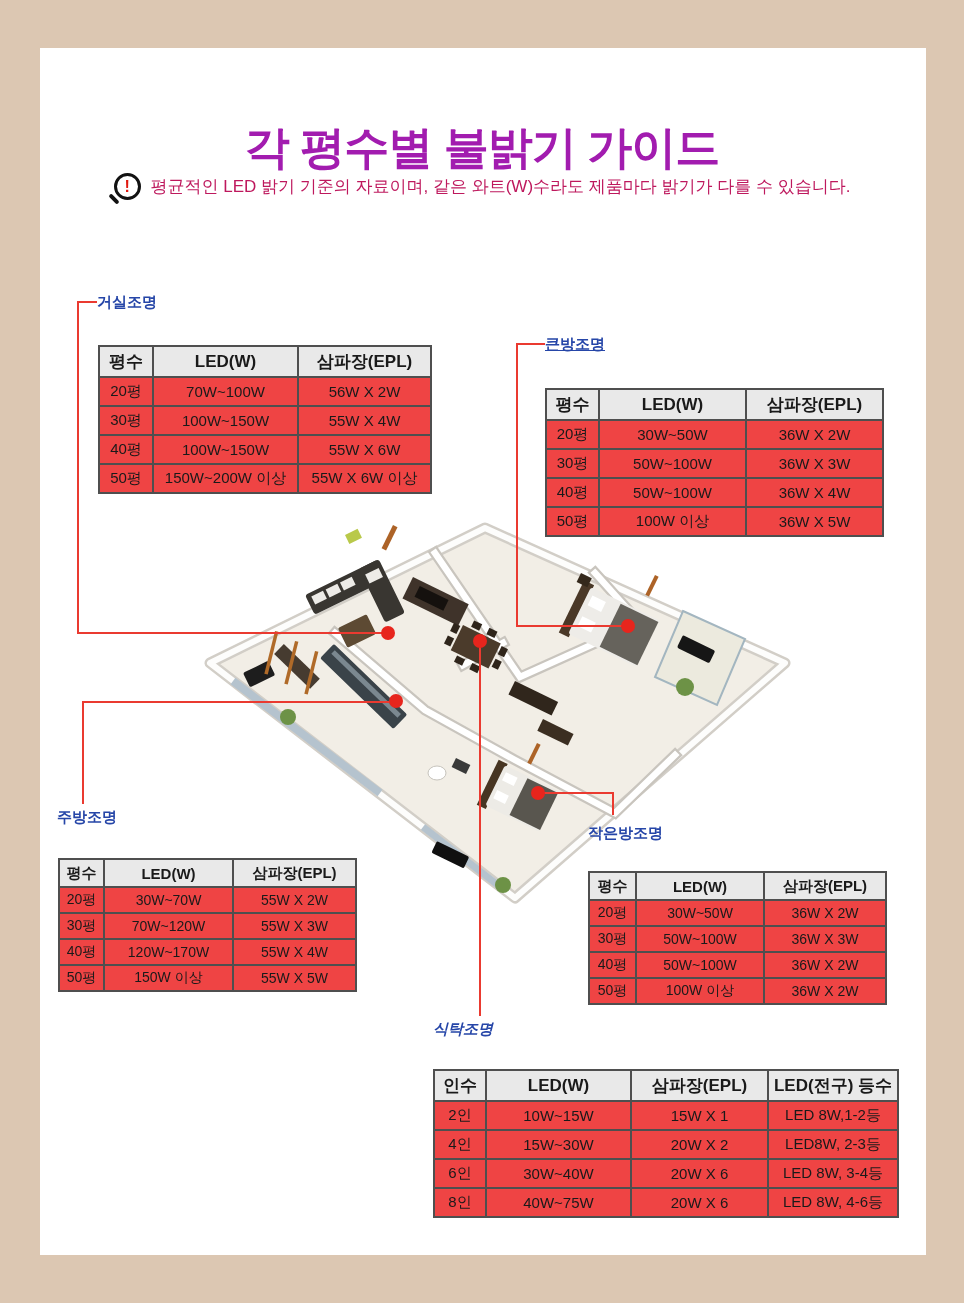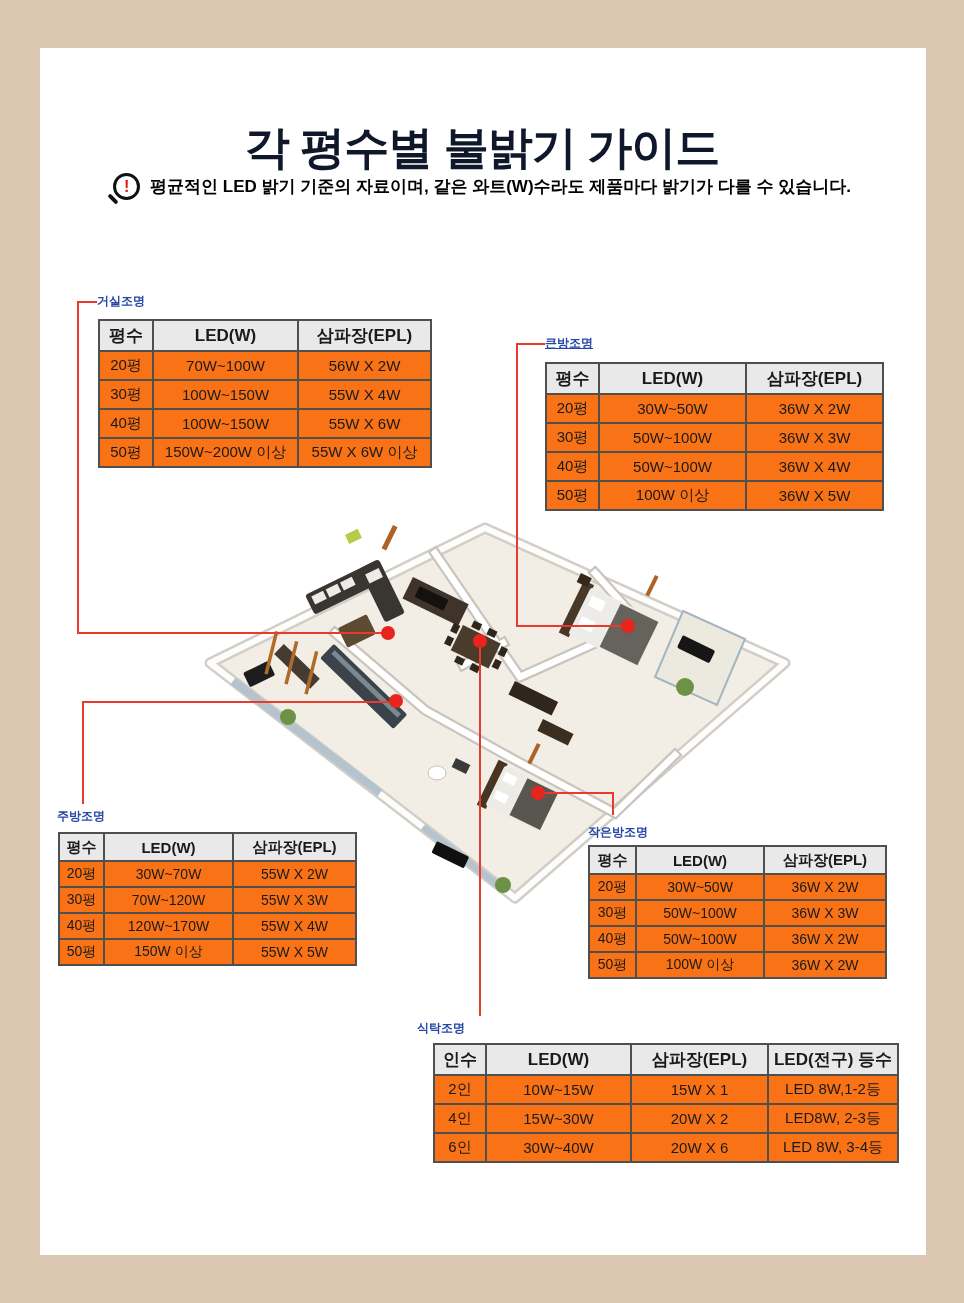--- a/index.html
+++ b/index.html
@@ -5,48 +5,48 @@
   html,body { margin:0; padding:0; background:#dcc7b2; }
   .page {
     position:relative; width:964px; height:1303px;
     background:#dcc7b2; overflow:hidden;
     font-family:"Liberation Sans", sans-serif;
   }
   .content-bg { position:absolute; left:40px; top:48px; width:886px; height:1207px; background:#ffffff; z-index:0; }
 
   .title {
     position:absolute; left:0; right:0; top:88px; z-index:6;
-    text-align:center; font-size:45px; font-weight:900; color:#0f172a; letter-spacing:-1px;
+    text-align:center; font-size:45px; font-weight:900; color:#a21caf; letter-spacing:-1px;
   }
   .notice {
     position:absolute; left:0; right:0; top:173px; z-index:6;
     display:flex; justify-content:center; align-items:center; gap:10px;
   }
   .mag {
     position:relative; width:21px; height:21px; border:3px solid #121212; border-radius:50%;
     display:flex; align-items:center; justify-content:center; flex:0 0 auto;
   }
   .mag::after {
     content:""; position:absolute; width:12px; height:4px; background:#121212;
     left:-9px; bottom:-4px; transform:rotate(45deg); border-radius:2px;
   }
   .mag .ex { color:#e0180f; font-weight:900; font-size:16px; line-height:1; }
-  .notice-text { font-size:17px; color:#000000;font-weight:bold; }
+  .notice-text { font-size:17px; color:#be185d; }
 
   .floorplan { position:absolute; left:185px; top:515px; width:610px; height:395px; z-index:1; }
 
   .hline, .vline { position:absolute; background:#ea3a30; z-index:2; }
   .hline { height:2px; }
   .vline { width:2px; }
   .dot { position:absolute; width:14px; height:14px; border-radius:50%; background:#e7251d; z-index:3; }
 
-  .tlabel { position:absolute; z-index:6; font-size:12px; font-weight:bold; color:#2646a8; }
+  .tlabel { position:absolute; z-index:6; font-size:15px; font-weight:bold; color:#2646a8; }
 
   .tblock { position:absolute; z-index:5; }
-  .tblock table { border-collapse:collapse; background:#f97316; table-layout:fixed; }
+  .tblock table { border-collapse:collapse; background:#ef4444; table-layout:fixed;margin-top:26px; }
   .tblock th, .tblock td {
     border:2px solid #4f4f4f; text-align:center; vertical-align:middle;
     color:#1a1a1a; padding:0; overflow:hidden; white-space:nowrap;
   }
   .tblock th { background:#e9e9e9; font-weight:bold; }
   .size-a th { height:29px; font-size:17px; }
   .size-a td { height:27px; font-size:15px; }
   .size-b th { height:26px; font-size:15px; }
   .size-b td { height:24px; font-size:14px; }
 </style>
@@ -181,21 +181,21 @@
   <div class="dot" style="left:381px; top:626px;"></div>
   <div class="dot" style="left:473px; top:634px;"></div>
   <div class="dot" style="left:621px; top:619px;"></div>
   <div class="dot" style="left:389px; top:694px;"></div>
   <div class="dot" style="left:531px; top:786px;"></div>
 
   <div class="tlabel" style="left:97px;  top:293px;">거실조명</div>
   <div class="tlabel" style="left:545px; top:335px;text-decoration:underline;">큰방조명</div>
   <div class="tlabel" style="left:57px;  top:808px;">주방조명</div>
   <div class="tlabel" style="left:588px; top:824px;">작은방조명</div>
-  <div class="tlabel" style="left:417px; top:1020px;">식탁조명</div>
+  <div class="tlabel" style="left:433px; top:1020px;font-style:italic;">식탁조명</div>
 
   <section class="tblock" style="left:98px; top:319px;">
     <table class="size-a">
         <colgroup>
           <col style="width: 54px;">
           <col style="width: 145px;">
           <col style="width: 133px;">
         </colgroup>
         <thead>
           <tr>
@@ -370,16 +370,22 @@
             <td>15W~30W</td>
             <td>20W X 2</td>
             <td>LED8W, 2-3등</td>
           </tr>
           <tr>
             <td>6인</td>
             <td>30W~40W</td>
             <td>20W X 6</td>
             <td>LED 8W, 3-4등</td>
           </tr>
+          <tr>
+            <td>8인</td>
+            <td>40W~75W</td>
+            <td>20W X 6</td>
+            <td>LED 8W, 4-6등</td>
+          </tr>
         </tbody>
       </table>
   </section>
 </div>
 
 </body></html>

